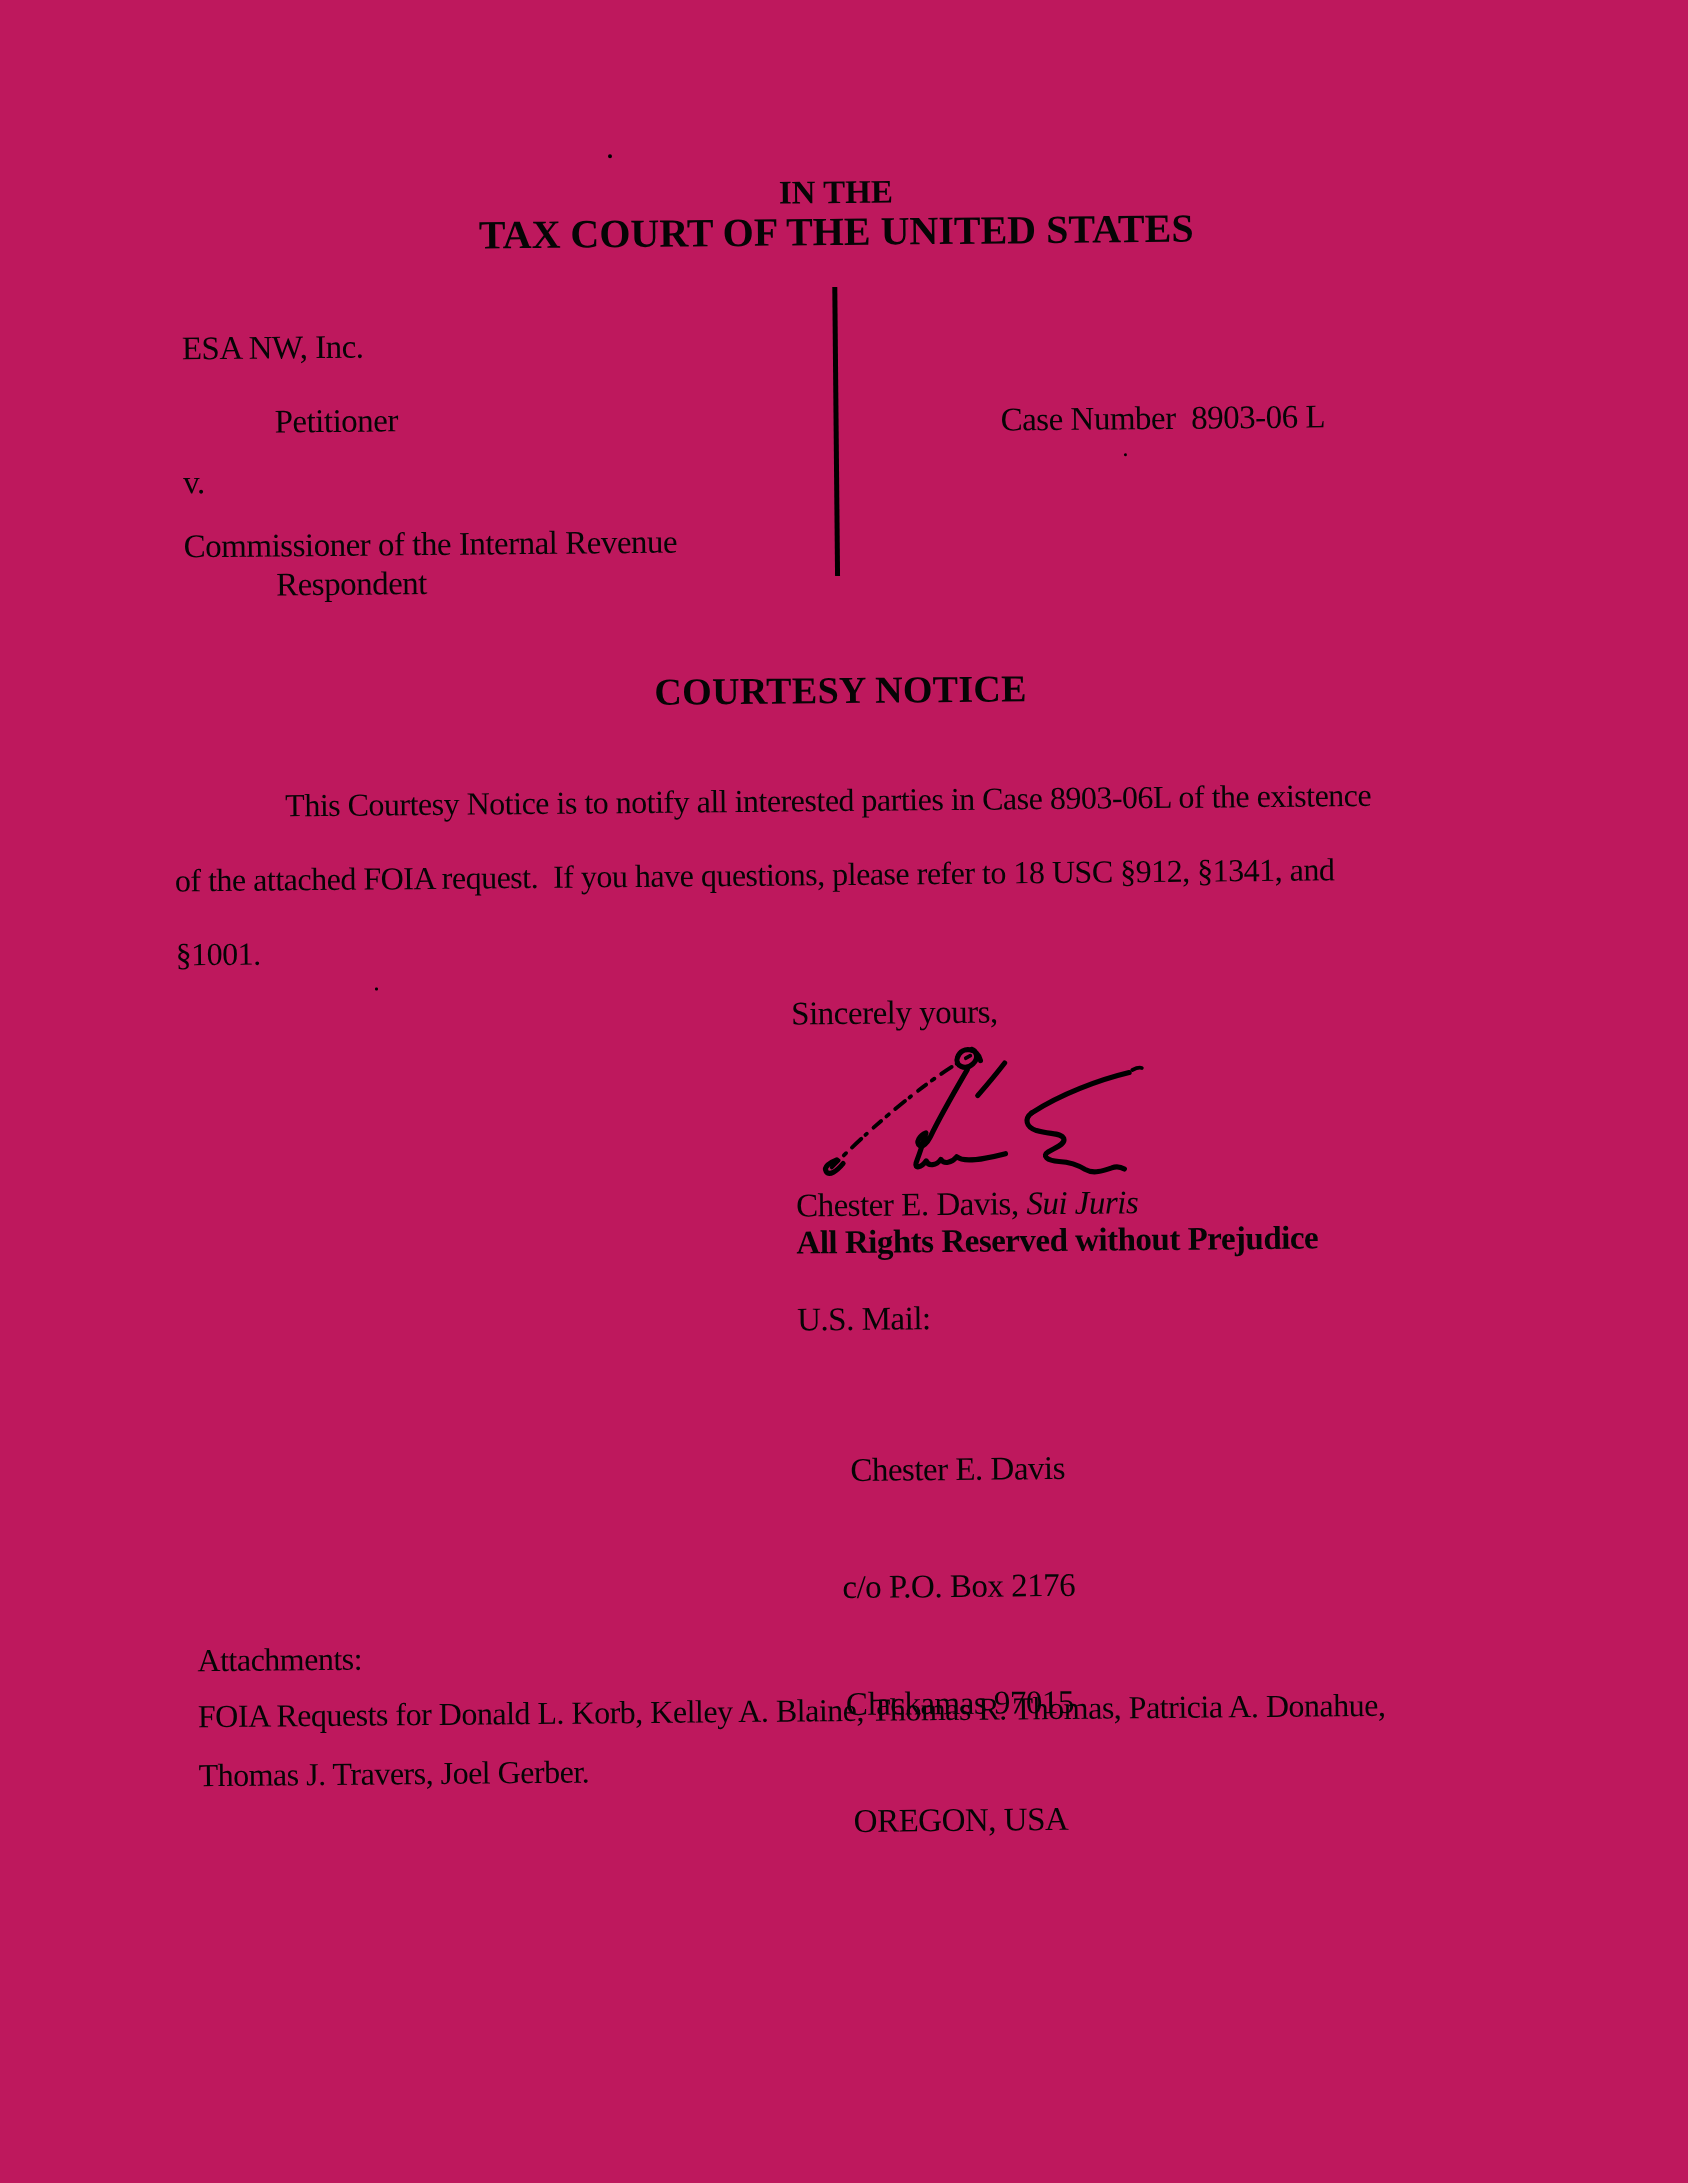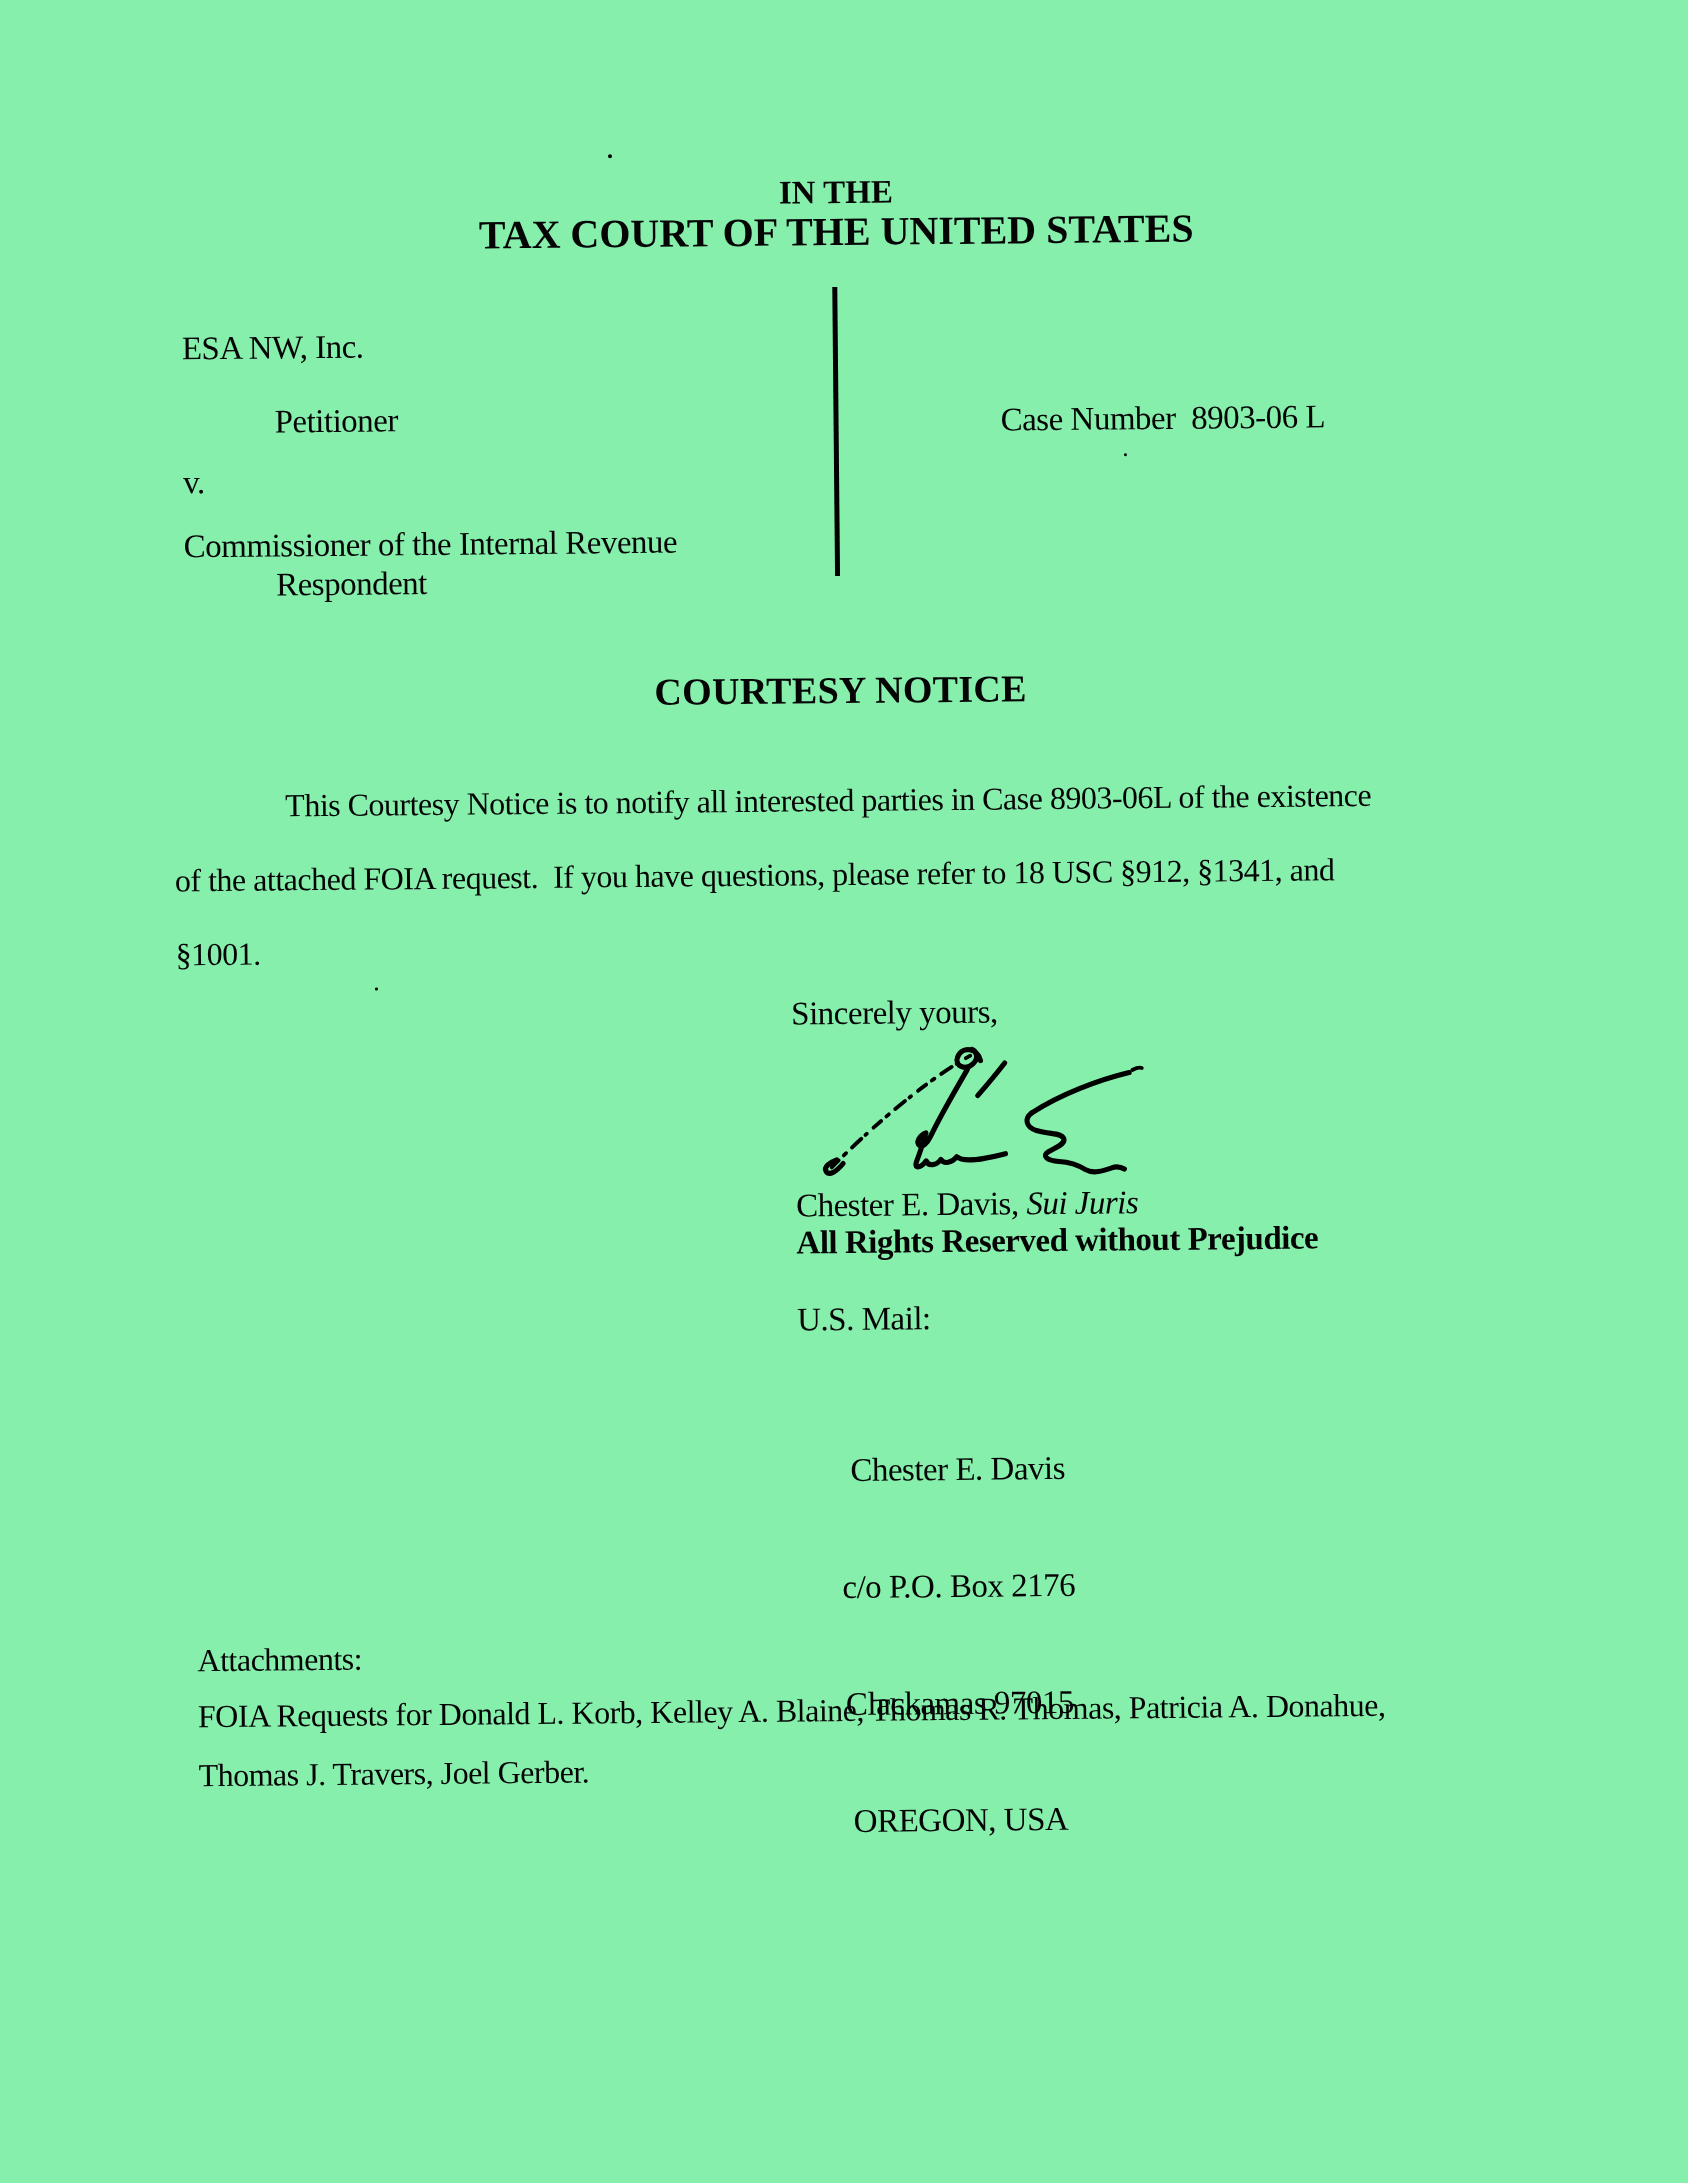--- a/index.html
+++ b/index.html
@@ -1,19 +1,19 @@
 <!DOCTYPE html>
 <html style="font-size:10.6px"><head>
 <meta charset="utf-8">
 <style>
   html,body{margin:0;padding:0;background:#ffffff;}
   #page{
     position:relative;
     width:1689px;height:2183px;
-    background:#86efac;
+    background:#be185d;
     overflow:hidden;
     font-family:"Liberation Serif","DejaVu Serif",serif;
     color:#050505;
   }
   
   #scan{
     position:absolute;inset:0;
     transform:rotate(-0.55deg);
     transform-origin:50% 50%;
   }

